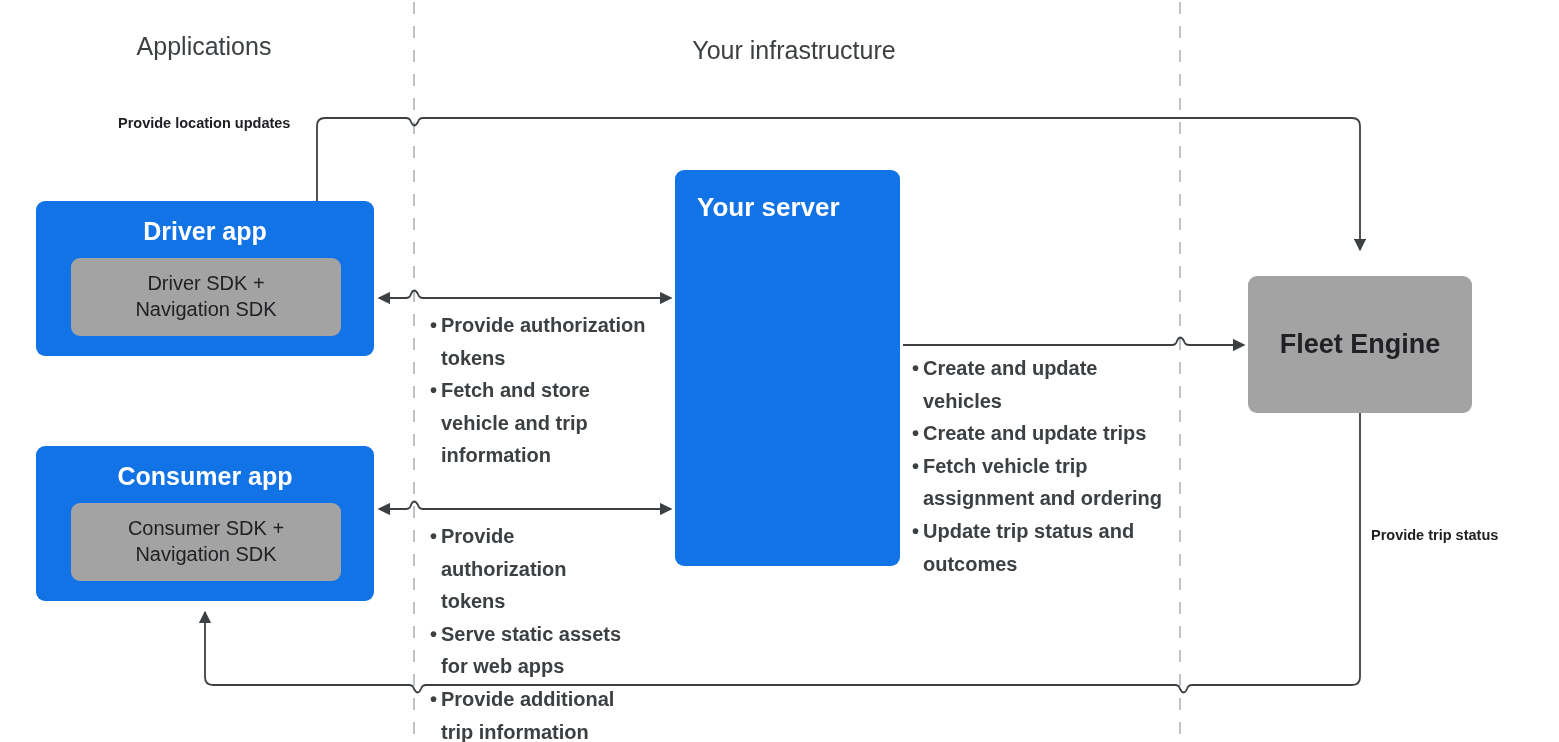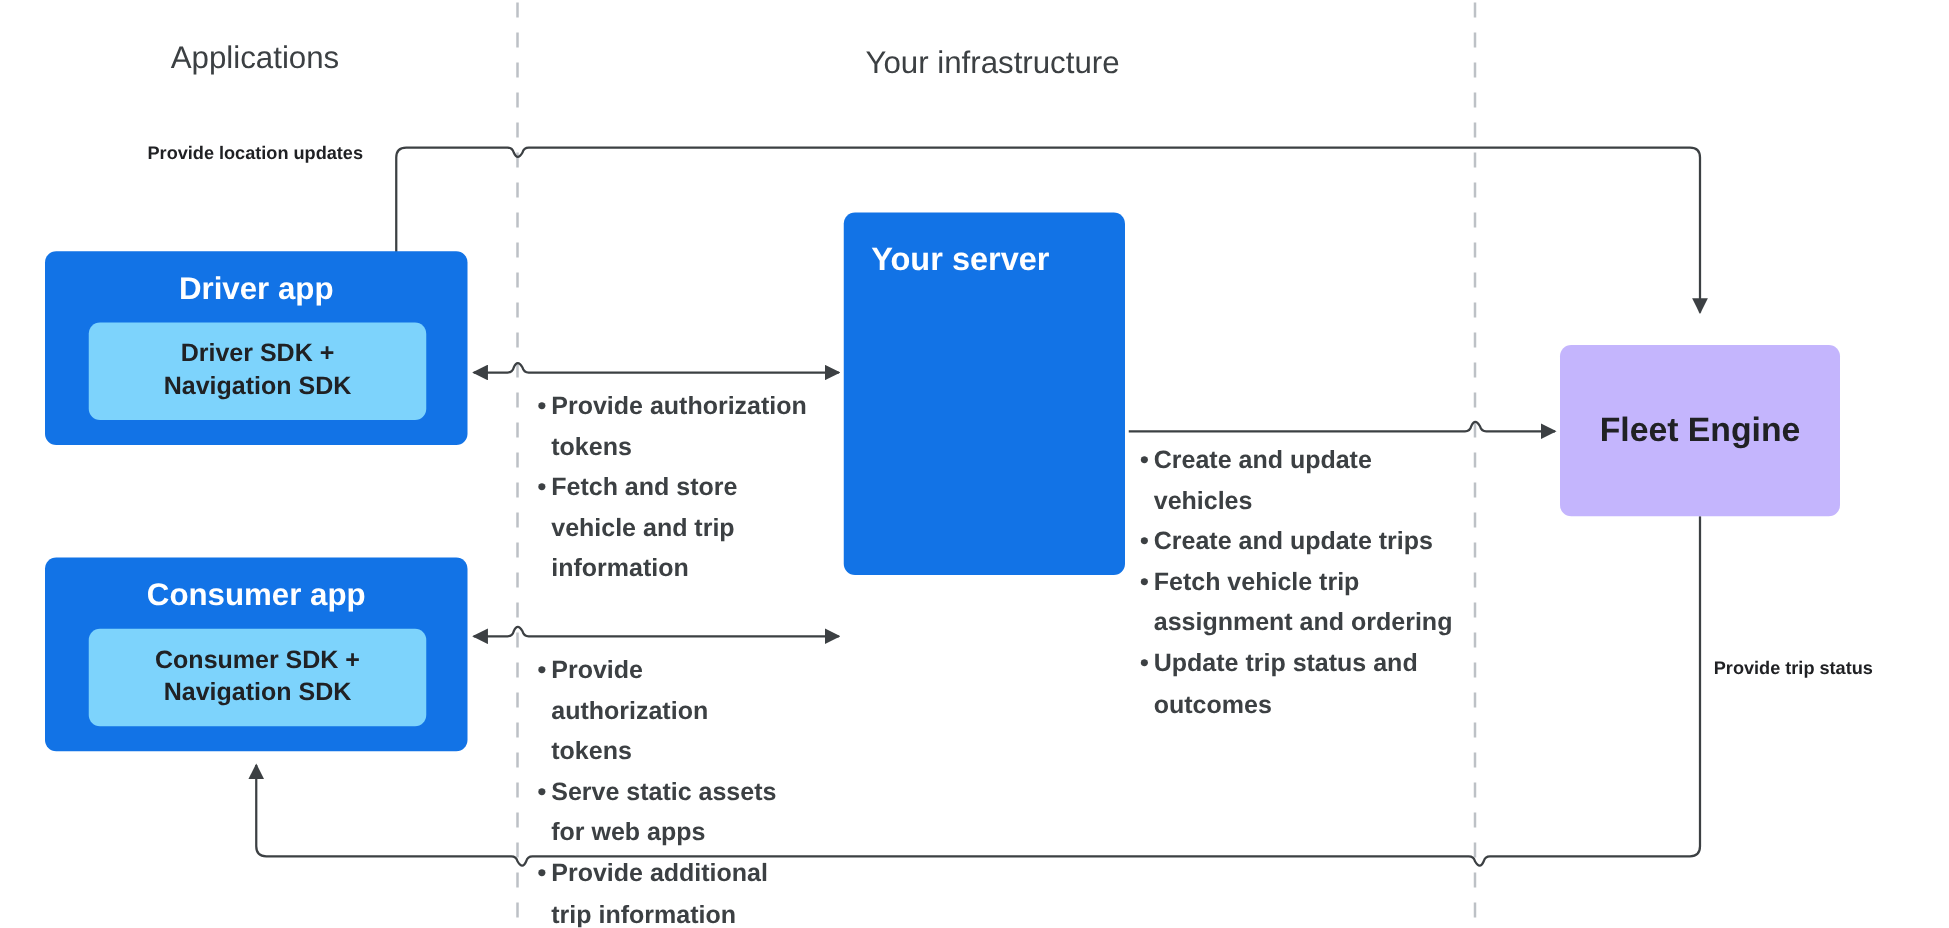--- a/index.html
+++ b/index.html
@@ -41,29 +41,29 @@
     right: 0;
     text-align: center;
     color: #ffffff;
     font-size: 25px;
     font-weight: bold;
     font-family: "Liberation Sans", sans-serif;
     white-space: nowrap;
   }
   .sdk-box {
     position: absolute;
-    background: #7dd3fc;
+    background: #a3a3a3;
     border-radius: 9px;
     display: flex;
     align-items: center;
     justify-content: center;
     text-align: center;
     color: #202124;
     font-size: 20px;
-    font-weight: bold;
+    font-weight: normal;
     line-height: 1.28;
     font-family: "Liberation Sans", sans-serif;
     box-sizing: border-box;
   }
   .server-box {
     position: absolute;
     background: #1273e6;
     border-radius: 9px;
     box-sizing: border-box;
   }
@@ -72,21 +72,21 @@
     left: 22px;
     top: 22px;
     color: #ffffff;
     font-size: 26px;
     font-weight: bold;
     font-family: "Liberation Sans", sans-serif;
     white-space: nowrap;
   }
   .engine-box {
     position: absolute;
-    background: #c4b5fd;
+    background: #a3a3a3;
     border-radius: 9px;
     display: flex;
     align-items: center;
     justify-content: center;
     color: #202124;
     font-size: 27px;
     font-weight: bold;
     font-family: "Liberation Sans", sans-serif;
     white-space: nowrap;
     box-sizing: border-box;
@@ -208,21 +208,21 @@
   </div>
 
   <div class="app-box" style="left:36px; top:446px; width:338px; height:155px;">
     <div class="app-title" style="top:16px;">Consumer app</div>
     <div class="sdk-box" style="left:35px; top:57px; width:270px; height:78px; flex-direction:column;">
       <span>Consumer SDK +</span>
       <span>Navigation SDK</span>
     </div>
   </div>
 
-  <div class="server-box" style="left:675px; top:170px; width:225px; height:290px;">
+  <div class="server-box" style="left:675px; top:170px; width:225px; height:396px;">
     <div class="server-title">Your server</div>
   </div>
 
   <div class="engine-box" style="left:1248px; top:276px; width:224px; height:137px;">
     <span>Fleet Engine</span>
   </div>
 
   <div class="flow-label" style="left:118px; top:96px;margin-top:19px;">Provide location updates</div>
 
   <div class="flow-label" style="left:1371px; top:527px;">Provide trip status</div>

